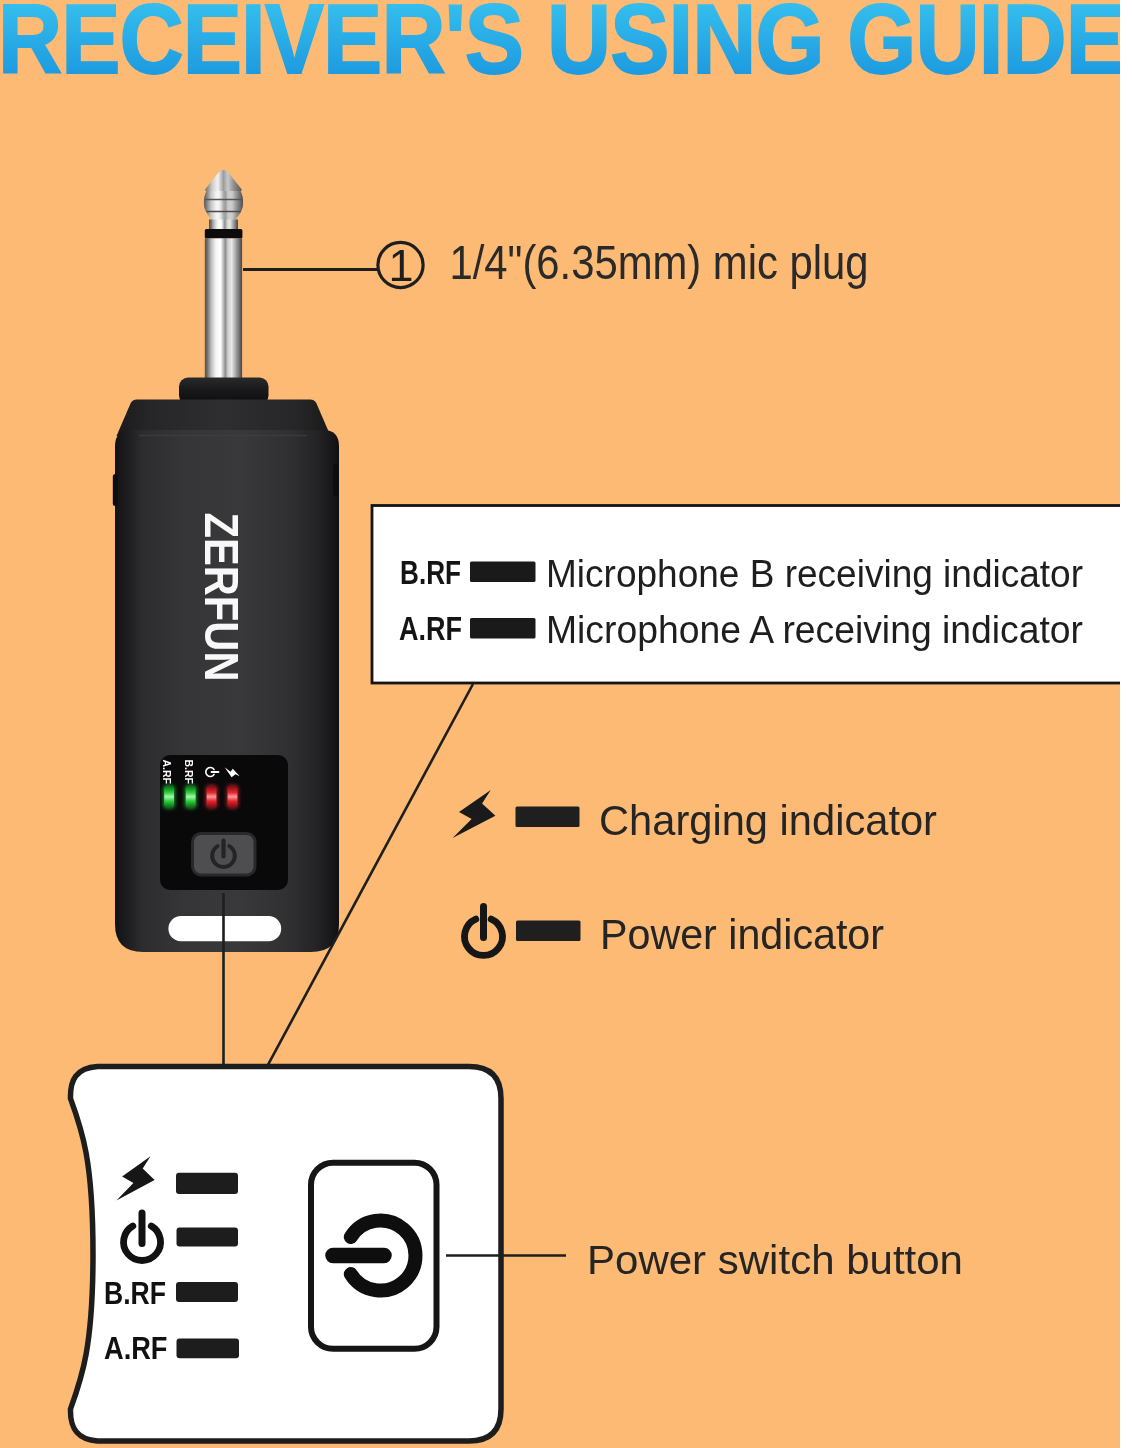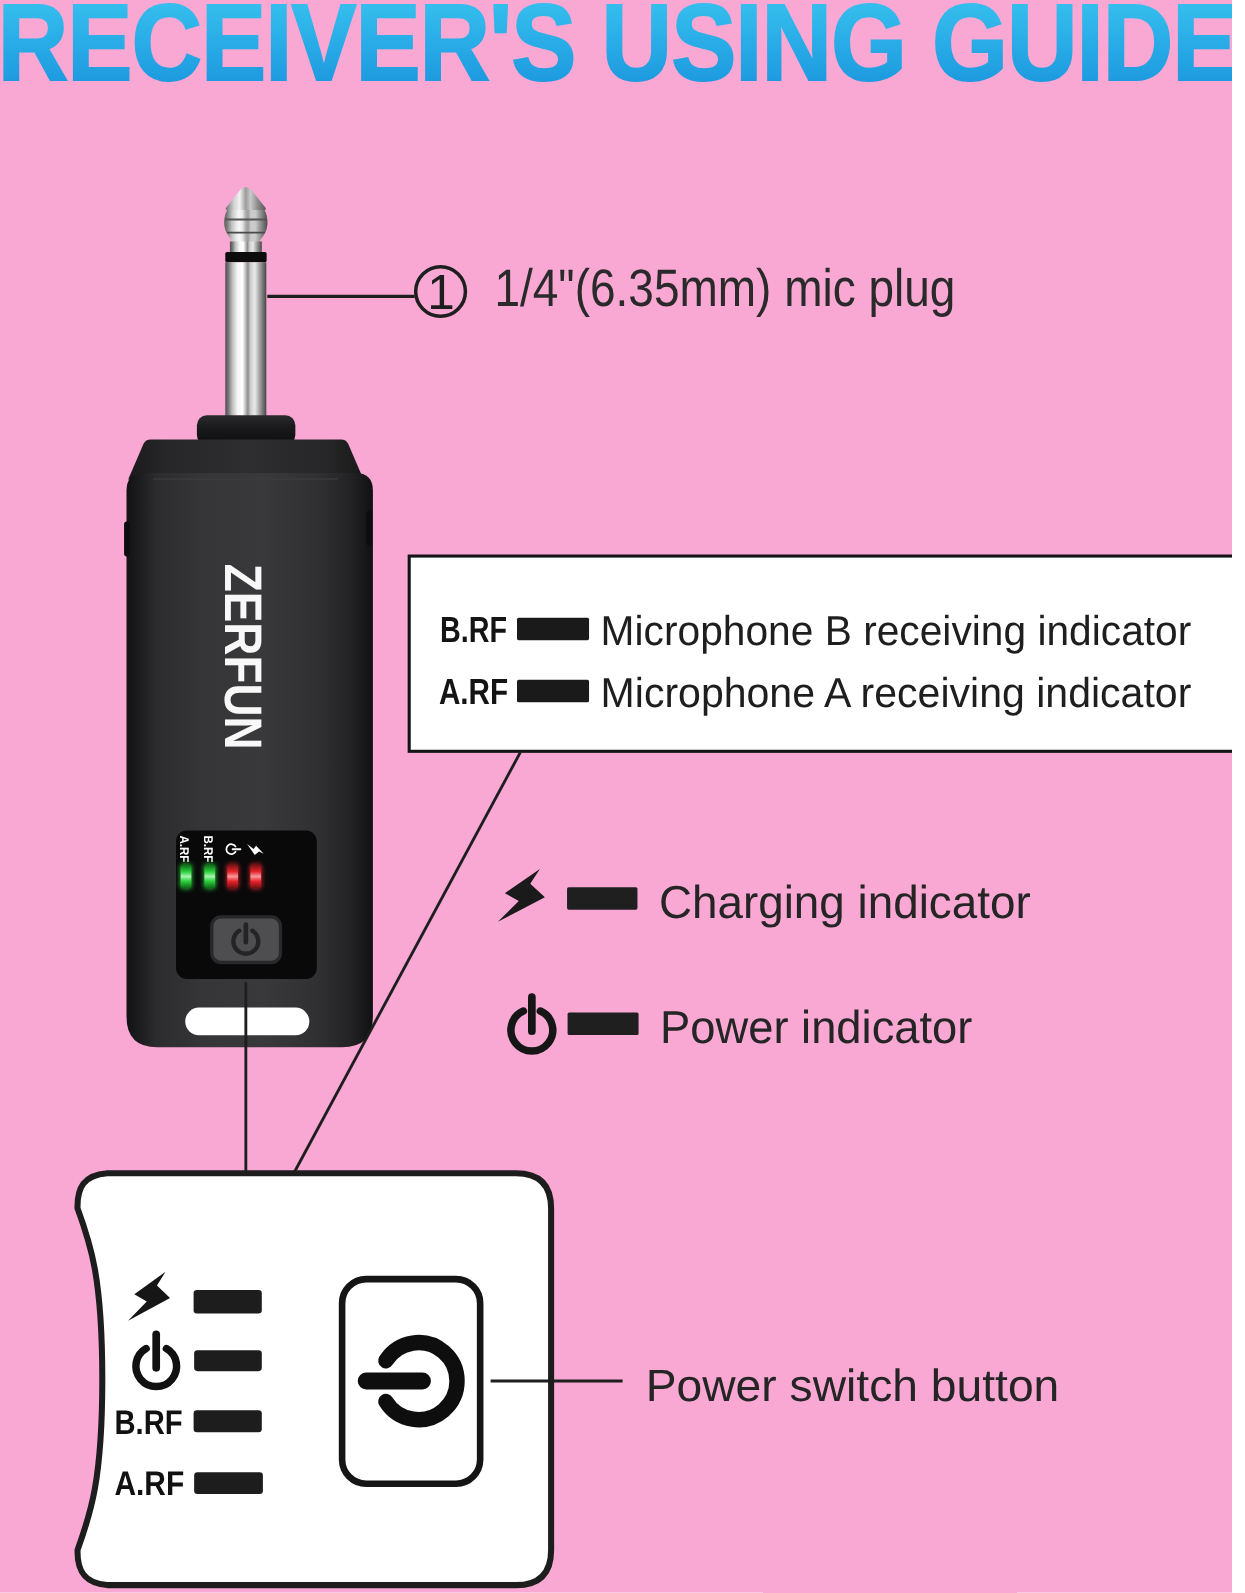--- a/index.html
+++ b/index.html
@@ -1,16 +1,16 @@
 <!DOCTYPE html>
 <html><head>
 <meta charset="utf-8">
 <style>
 html,body{margin:0;padding:0;background:#ffffff;}
-#page{position:relative;width:1120px;height:1448px;background:#f9a8d4;overflow:hidden;font-family:"Liberation Sans",sans-serif;}
+#page{position:relative;width:1120px;height:1448px;background:#fdba74;overflow:hidden;font-family:"Liberation Sans",sans-serif;}
 svg{display:block;}
 </style>
 </head>
 <body>
 <div id="page">
 <svg width="1132" height="1448" viewBox="0 0 1132 1448">
 <defs>
   <linearGradient id="titleGrad" x1="0" y1="0" x2="0" y2="1">
     <stop offset="0" stop-color="#3cc8f1"></stop>
     <stop offset="1" stop-color="#1791dc"></stop>

